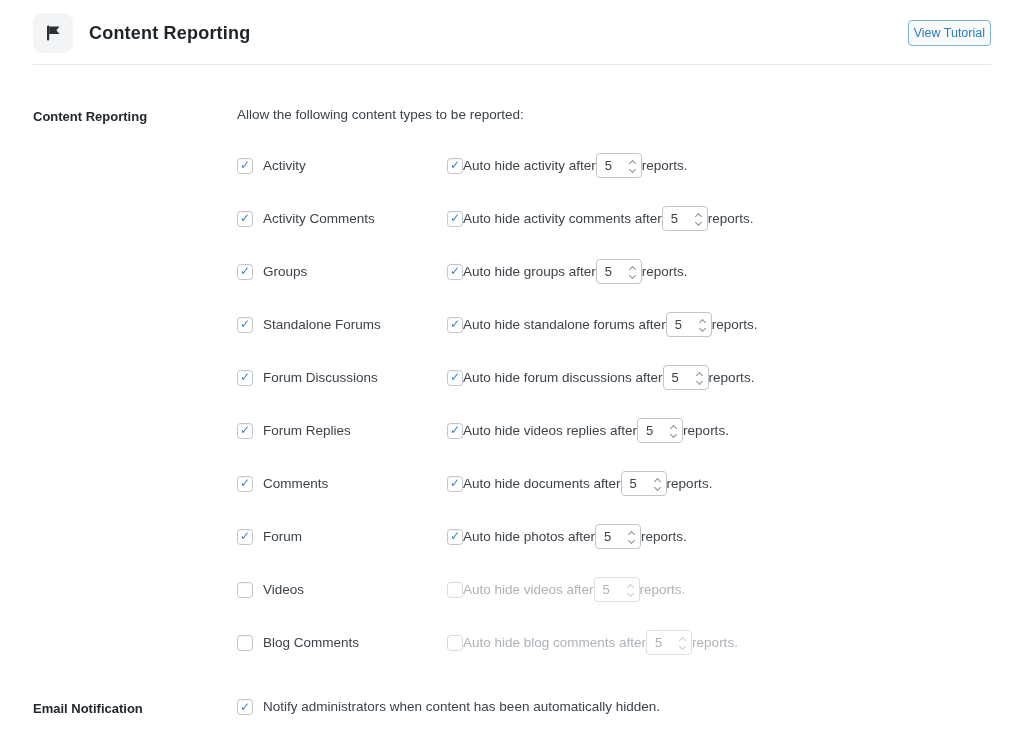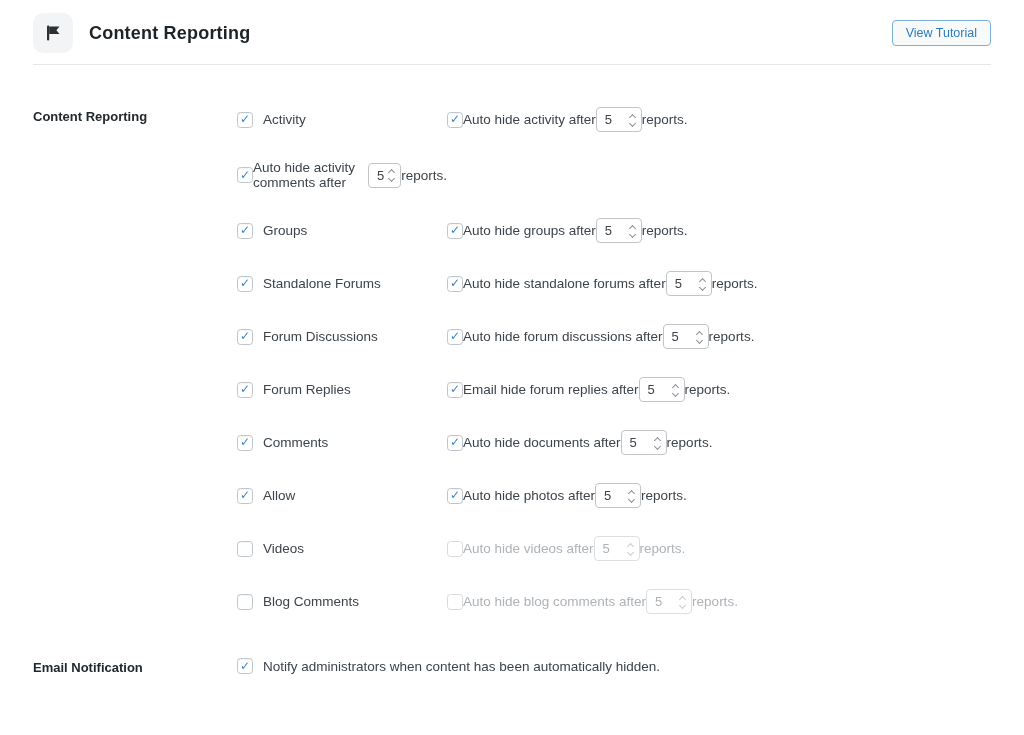--- a/index.html
+++ b/index.html
@@ -6,21 +6,21 @@
   html,body { width:1024px; height:735px; background:#ffffff;
     font-family:"Liberation Sans","DejaVu Sans",sans-serif; color:#3c434a; }
 
   
   .header { display:flex; align-items:center; padding:12px 33px 10px 33px; height:64px; }
   .icon-badge { width:40px; height:40px; background:#f3f4f5; border-radius:10px;
     display:flex; align-items:center; justify-content:center; margin-right:16px; }
   .page-title { font-size:18px; font-weight:bold; color:#1d2327; letter-spacing:.2px; }
   .header-spacer { flex:1; }
   .btn-secondary { font-family:inherit; font-size:12.5px; color:#2b7cc0; background:#f8f9f9;
-    border:1px solid #7bb0d8; border-radius:4px; padding:6px 13px; cursor:pointer; line-height:1; }
+    border:1px solid #7bb0d8; border-radius:4px; padding:6px 5px; cursor:pointer; line-height:1; }
   .divider { border:none; border-top:1px solid #e5e7e9; margin:0 33px; }
 
   
   .form { padding:42px 33px 0 33px; }
   .form-row { display:grid; grid-template-columns:204px 1fr; align-items:start; }
   .row-label { font-size:13px; font-weight:bold; color:#23282d; padding-top:2px; }
   .description { font-size:13.5px; margin-bottom:31px; }
 
   .item-row { display:grid; grid-template-columns:210px 1fr; align-items:center;
     min-height:19px; margin-bottom:28px; }
@@ -45,21 +45,21 @@
   .chev.down { transform:rotate(45deg); margin-top:-1px; }
 
   
   .item-right.disabled { color:#aeb3b8; }
   .item-right.disabled .cb { border-color:#d8dbde; box-shadow:none; }
   .item-right.disabled .num-input { border-color:#dcdfe2; color:#aeb3b8; }
   .item-right.disabled .chev { border-color:#c8ccd0; }
 
   
   .email-row { margin-top:16px; }
-  .email-content { display:flex; align-items:center; gap:10px; font-size:13.5px; }
+  .email-content { display:flex; align-items:flex-start; gap:10px; font-size:13.5px; }
 </style>
 </head>
 <body>
 
 <div class="header">
   <span class="icon-badge">
     <svg width="18" height="18" viewBox="0 0 18 18" aria-hidden="true">
       <rect x="3" y="1.5" width="2.2" height="15" rx="1" fill="#2b3035"></rect>
       <polygon points="5.2,2.5 15.5,2.5 12.4,6.2 15.5,9.9 5.2,9.9" fill="#2b3035"></polygon>
     </svg>
@@ -68,20 +68,21 @@
   <span class="header-spacer"></span>
   <button class="btn-secondary">View Tutorial</button>
 </div>
 <hr class="divider">
 
 <div class="form">
 
   <div class="form-row">
     <div class="row-label">Content Reporting</div>
     <div>
+      <div class="description">Allow the following content types to be reported:</div>
       <div id="rows-host">
   <div class="item-row">
     <div class="item-left">
       <span class="cb cb-type checked"></span>
       <span class="lbl">Activity</span>
     </div>
     <div class="item-right">
       <span class="cb cb-auto checked"></span>
       <span>Auto hide activity after</span>
       <span class="num-input">
@@ -89,20 +90,24 @@
         <span class="spinner">
           <i class="chev up"></i>
                   <i class="chev down"></i>
         </span>
       </span>
       <span>reports.</span>
     </div>
   </div>
 
   <div class="item-row">
+    <div class="item-left">
+      <span class="cb cb-type checked"></span>
+      <span class="lbl">Activity Comments</span>
+    </div>
     <div class="item-right">
       <span class="cb cb-auto checked"></span>
       <span>Auto hide activity comments after</span>
       <span class="num-input">
         <span class="num-val">5</span>
         <span class="spinner">
           <i class="chev up"></i>
                   <i class="chev down"></i>
         </span>
       </span>
@@ -167,21 +172,21 @@
     </div>
   </div>
 
   <div class="item-row">
     <div class="item-left">
       <span class="cb cb-type checked"></span>
       <span class="lbl">Forum Replies</span>
     </div>
     <div class="item-right">
       <span class="cb cb-auto checked"></span>
-      <span>Email hide forum replies after</span>
+      <span>Auto hide videos replies after</span>
       <span class="num-input">
         <span class="num-val">5</span>
         <span class="spinner">
           <i class="chev up"></i>
                   <i class="chev down"></i>
         </span>
       </span>
       <span>reports.</span>
     </div>
   </div>
@@ -201,21 +206,21 @@
                   <i class="chev down"></i>
         </span>
       </span>
       <span>reports.</span>
     </div>
   </div>
 
   <div class="item-row">
     <div class="item-left">
       <span class="cb cb-type checked"></span>
-      <span class="lbl">Allow</span>
+      <span class="lbl">Forum</span>
     </div>
     <div class="item-right">
       <span class="cb cb-auto checked"></span>
       <span>Auto hide photos after</span>
       <span class="num-input">
         <span class="num-val">5</span>
         <span class="spinner">
           <i class="chev up"></i>
                   <i class="chev down"></i>
         </span>

